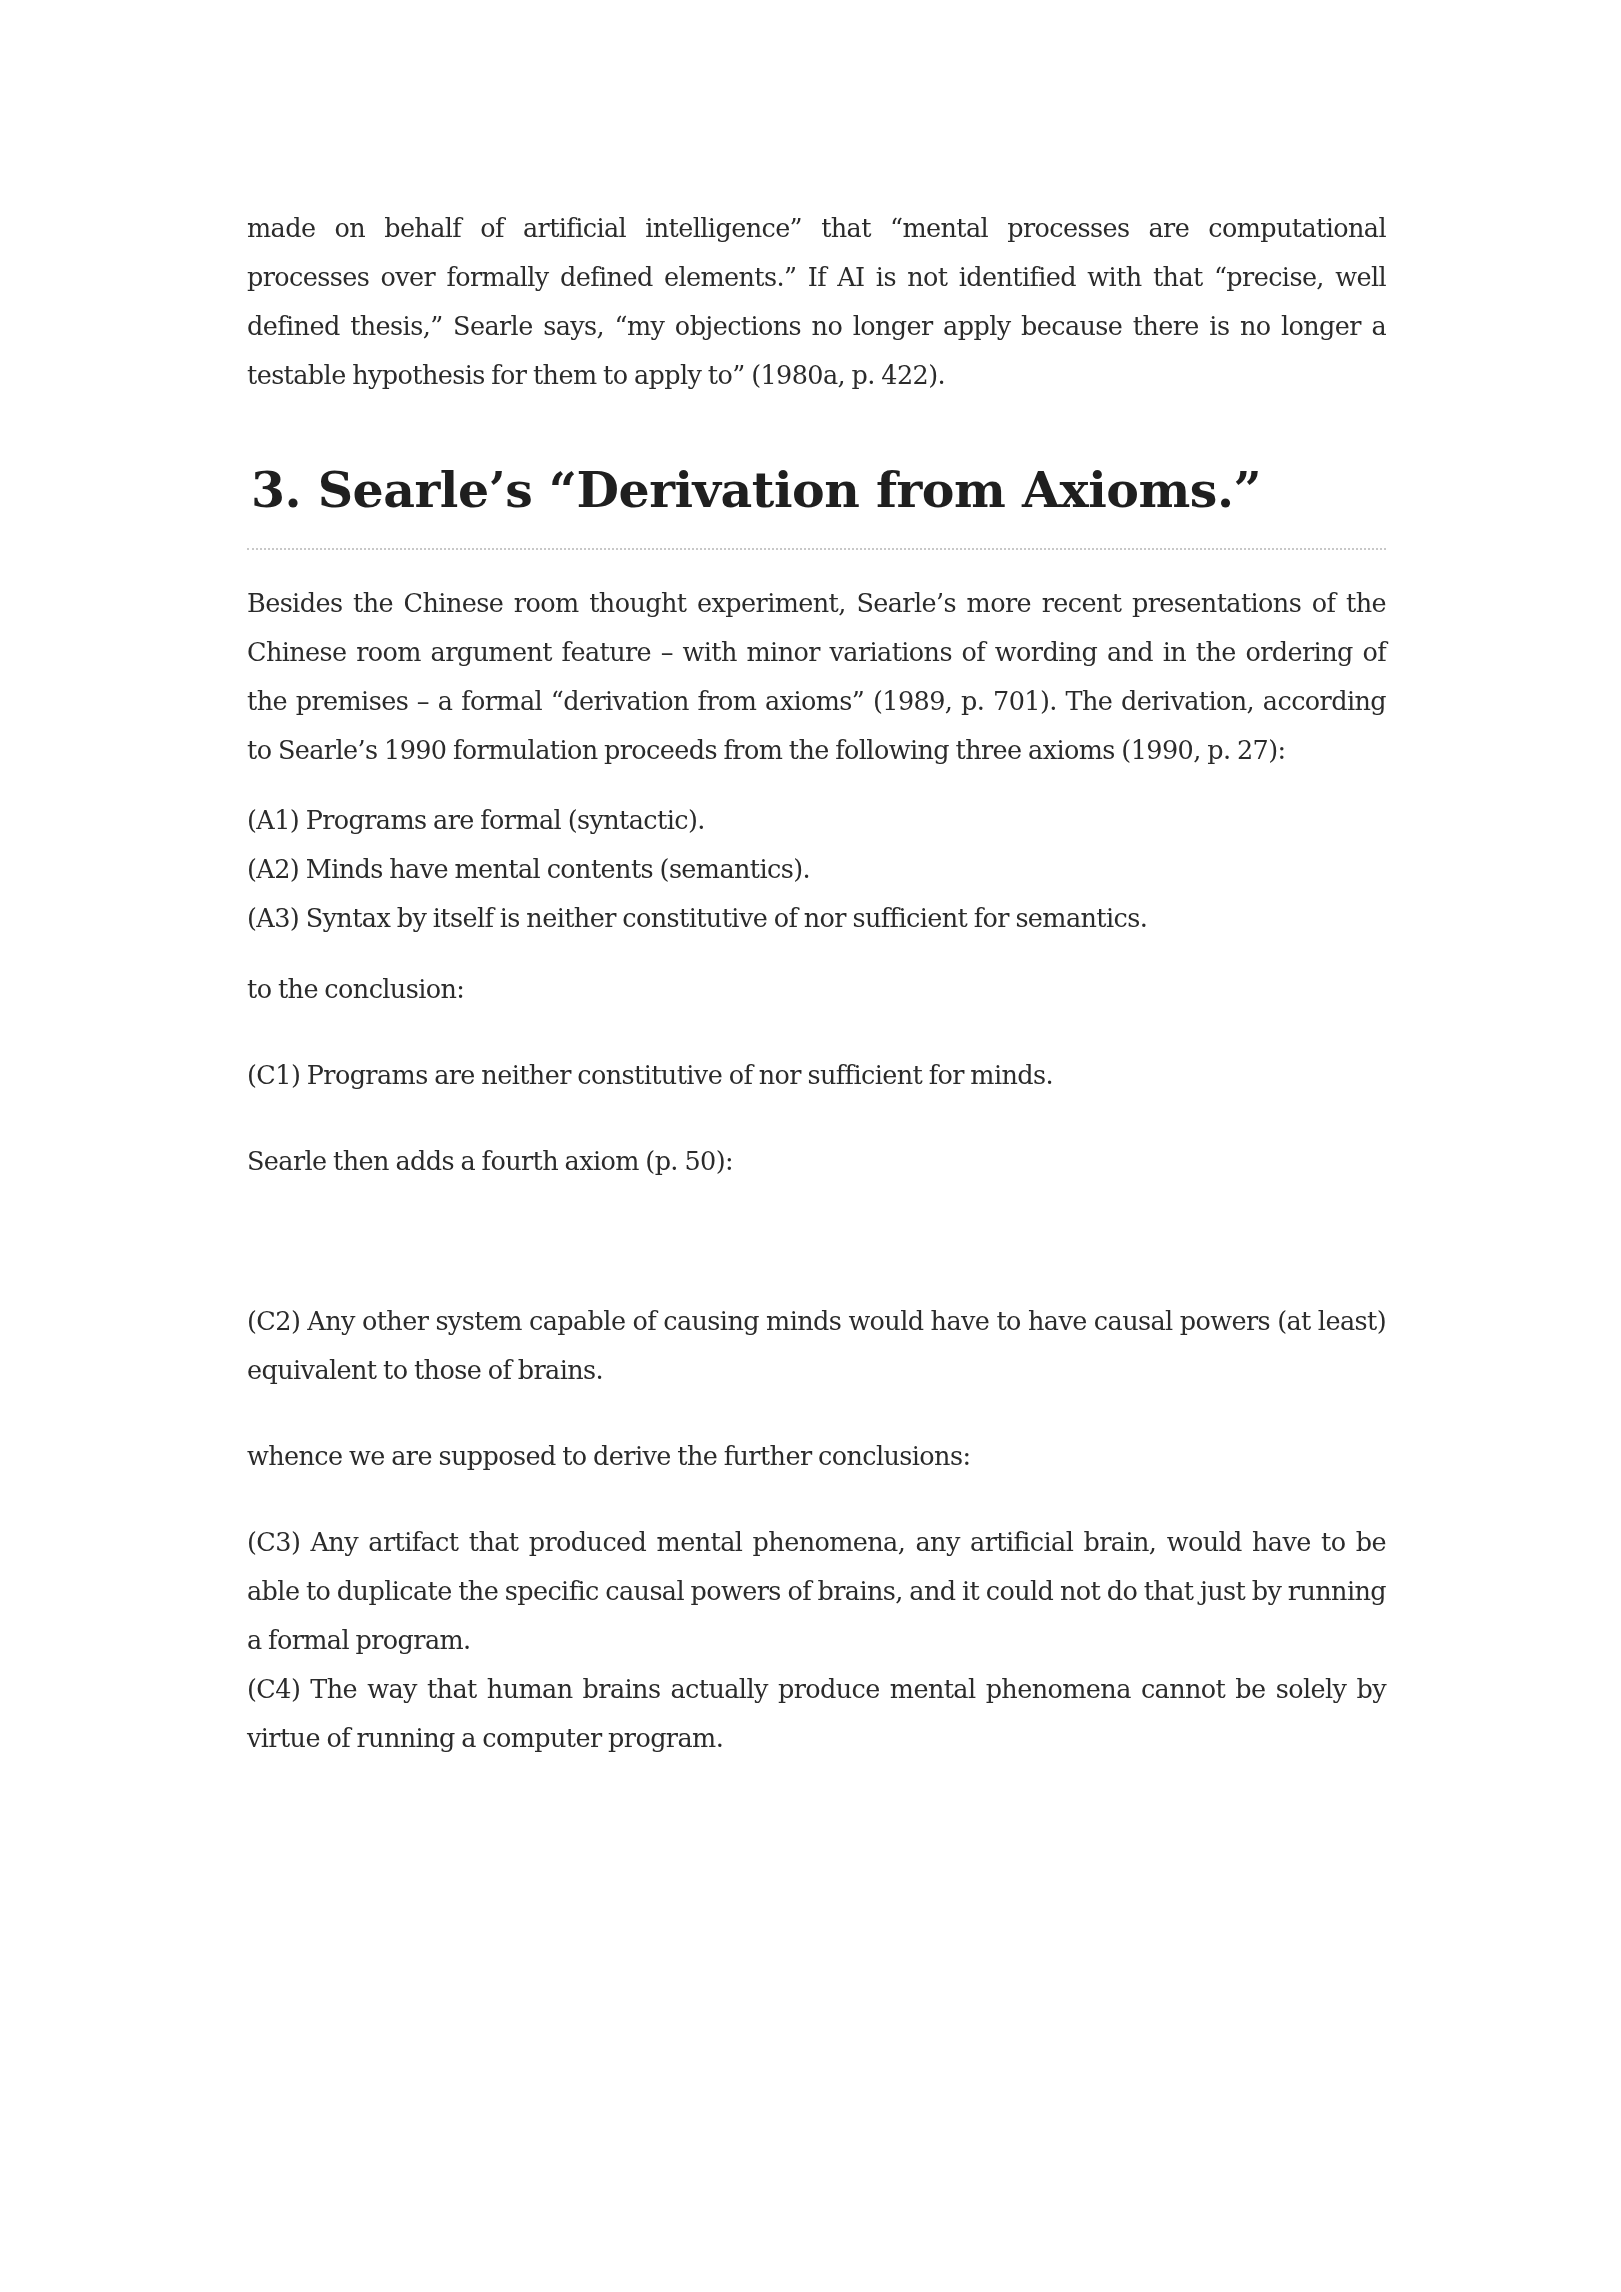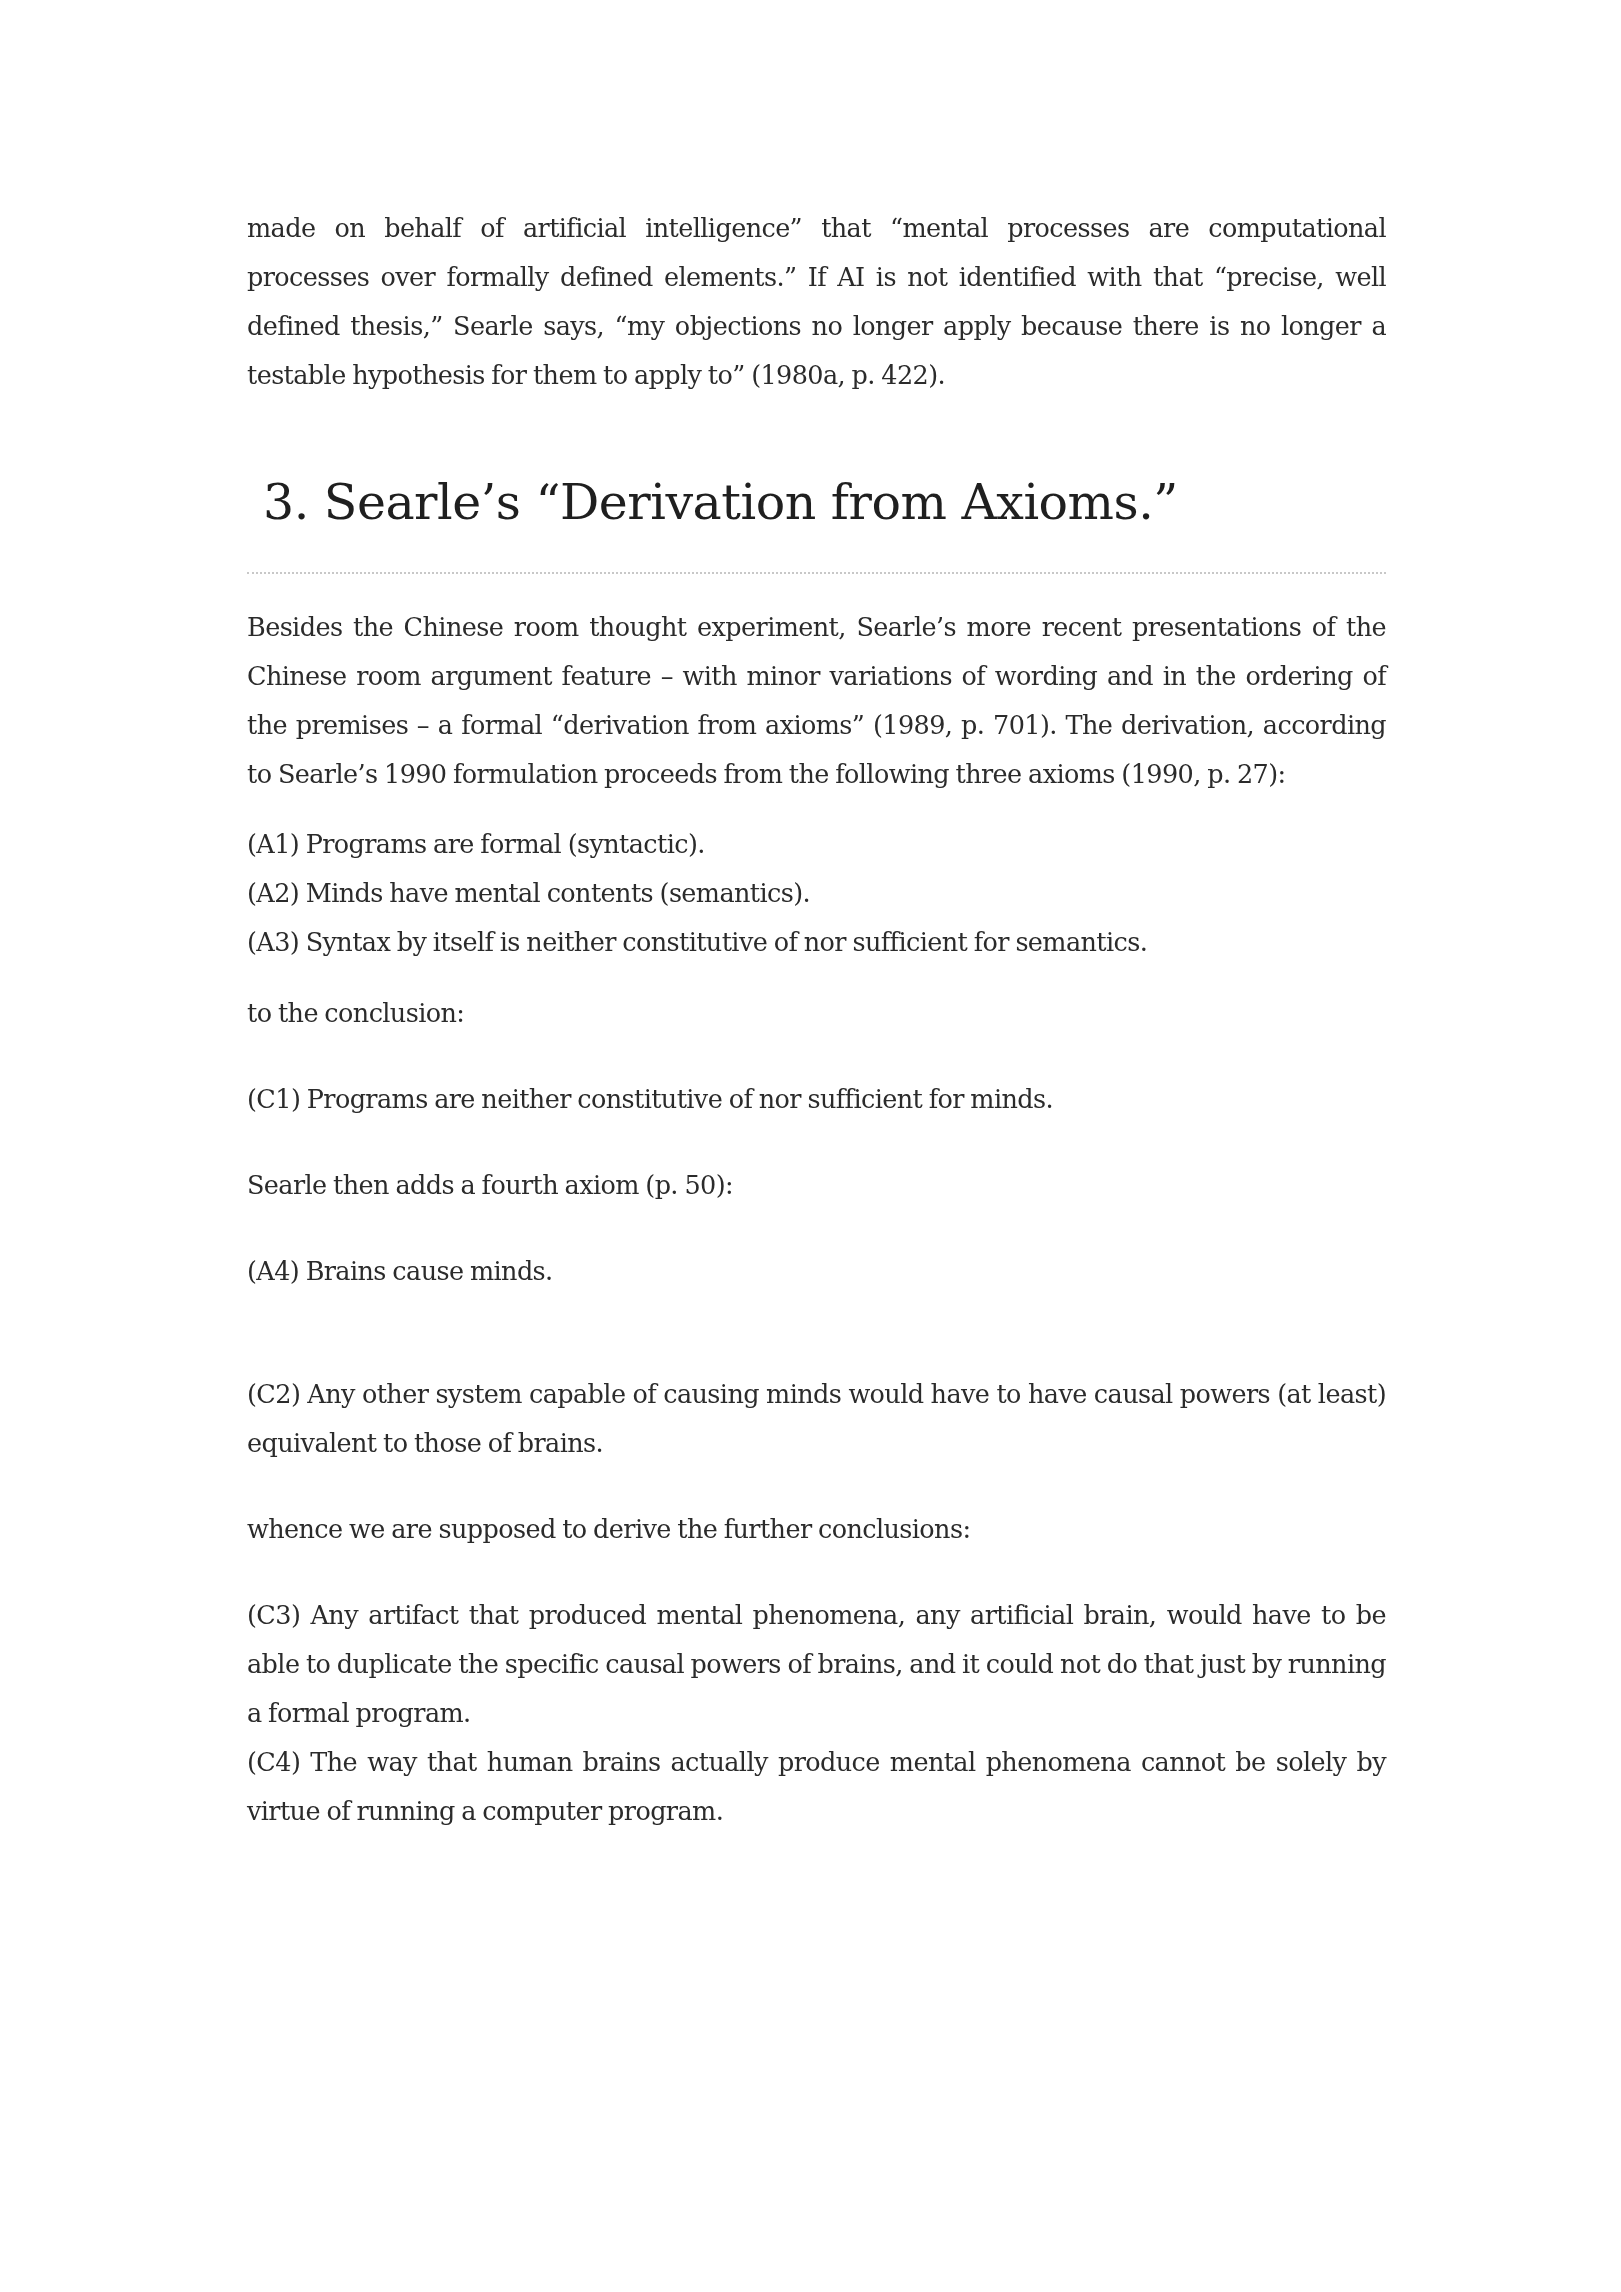--- a/index.html
+++ b/index.html
@@ -21,25 +21,25 @@
     font-size: 25.5px;
     line-height: 49px;
     margin: 0;
     text-align: justify;
     letter-spacing: -0.6px;
     word-spacing: -1px;
   }
   .last-line-left { text-align-last: left; }
   .heading {
     font-family: "DejaVu Serif", "Liberation Serif", serif;
-    font-weight: normal;
+    font-weight: bold;
     font-size: 49px;
     line-height: 59px;
     color: #1f1f1f;
-    margin: 16px;
+    margin: 4px;
     letter-spacing: -0.5px;
   }
   .rule {
     border: 0;
     border-top: 2px dotted #c8c8c8;
     margin: 0;
     height: 0;
   }
   .gap-s { height: 21.6px; }
   .gap-m { height: 37px; }
@@ -72,21 +72,20 @@
   <div class="gap-s"></div>
   <p class="para last-line-left">to the conclusion:</p>
 
   <div class="gap-m"></div>
   <p class="para last-line-left">(C1) Programs are neither constitutive of nor sufficient for minds.</p>
 
   <div class="gap-m"></div>
   <p class="para last-line-left">Searle then adds a fourth axiom (p. 50):</p>
 
   <div class="gap-m"></div>
-  <p class="para last-line-left">(A4) Brains cause minds.</p>
 
   <div class="gap-m"></div>
 
   <div class="gap-m"></div>
   <p class="para last-line-left">(C2) Any other system capable of causing minds would have to have causal powers (at least) equivalent to those of brains.</p>
 
   <div class="gap-m"></div>
   <p class="para last-line-left">whence we are supposed to derive the further conclusions:</p>
 
   <div class="gap-m"></div>

